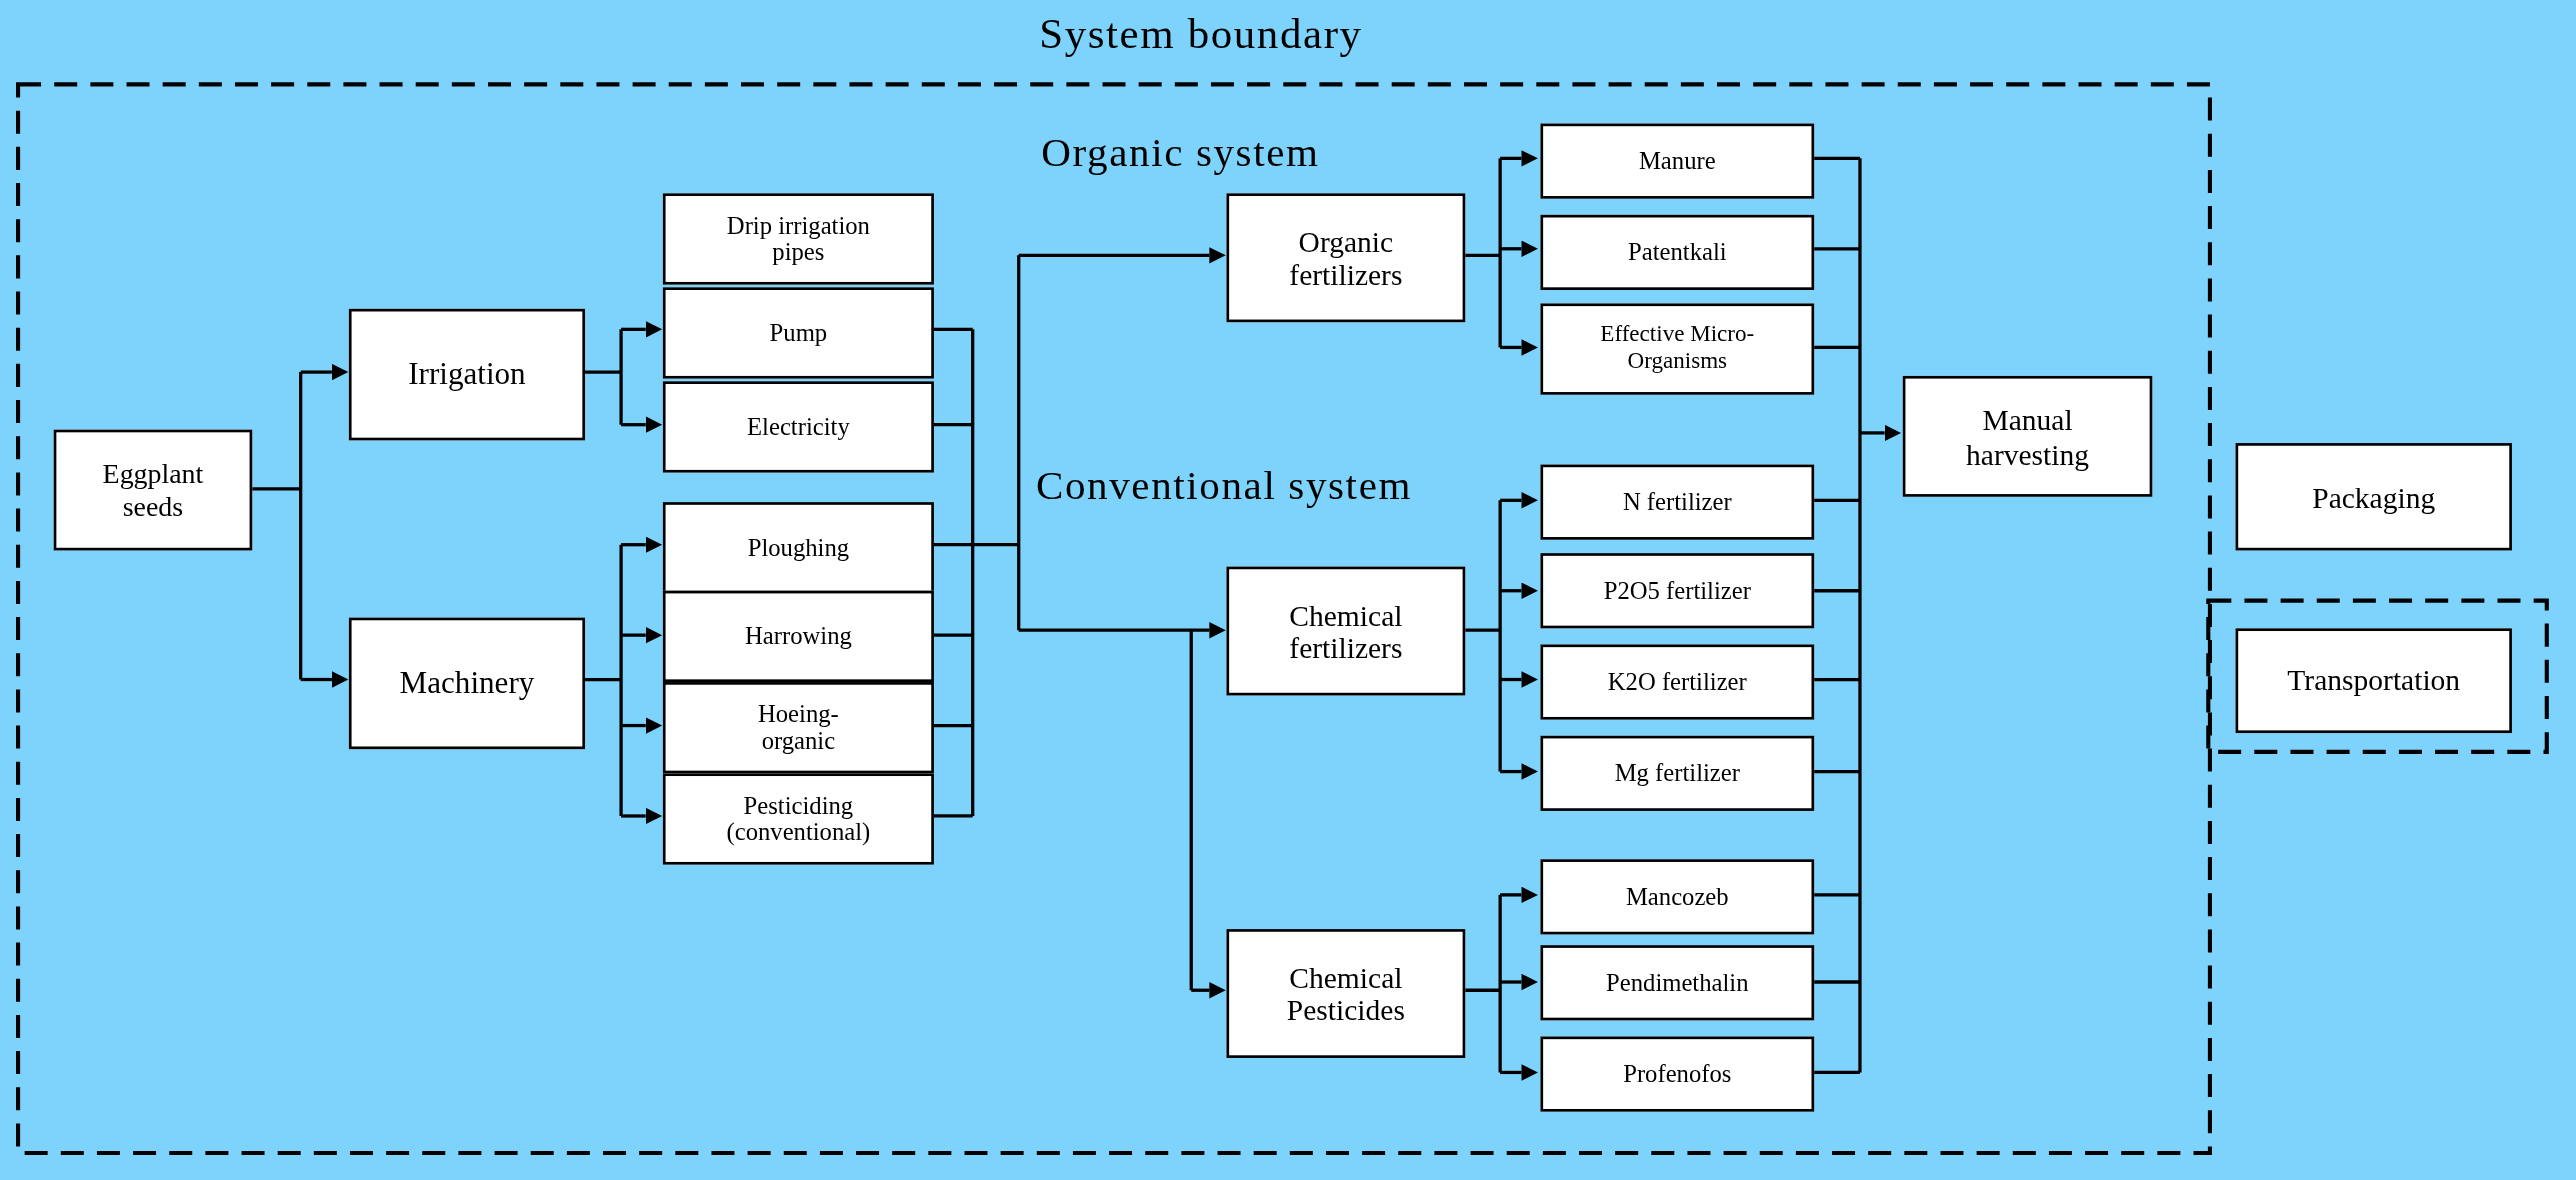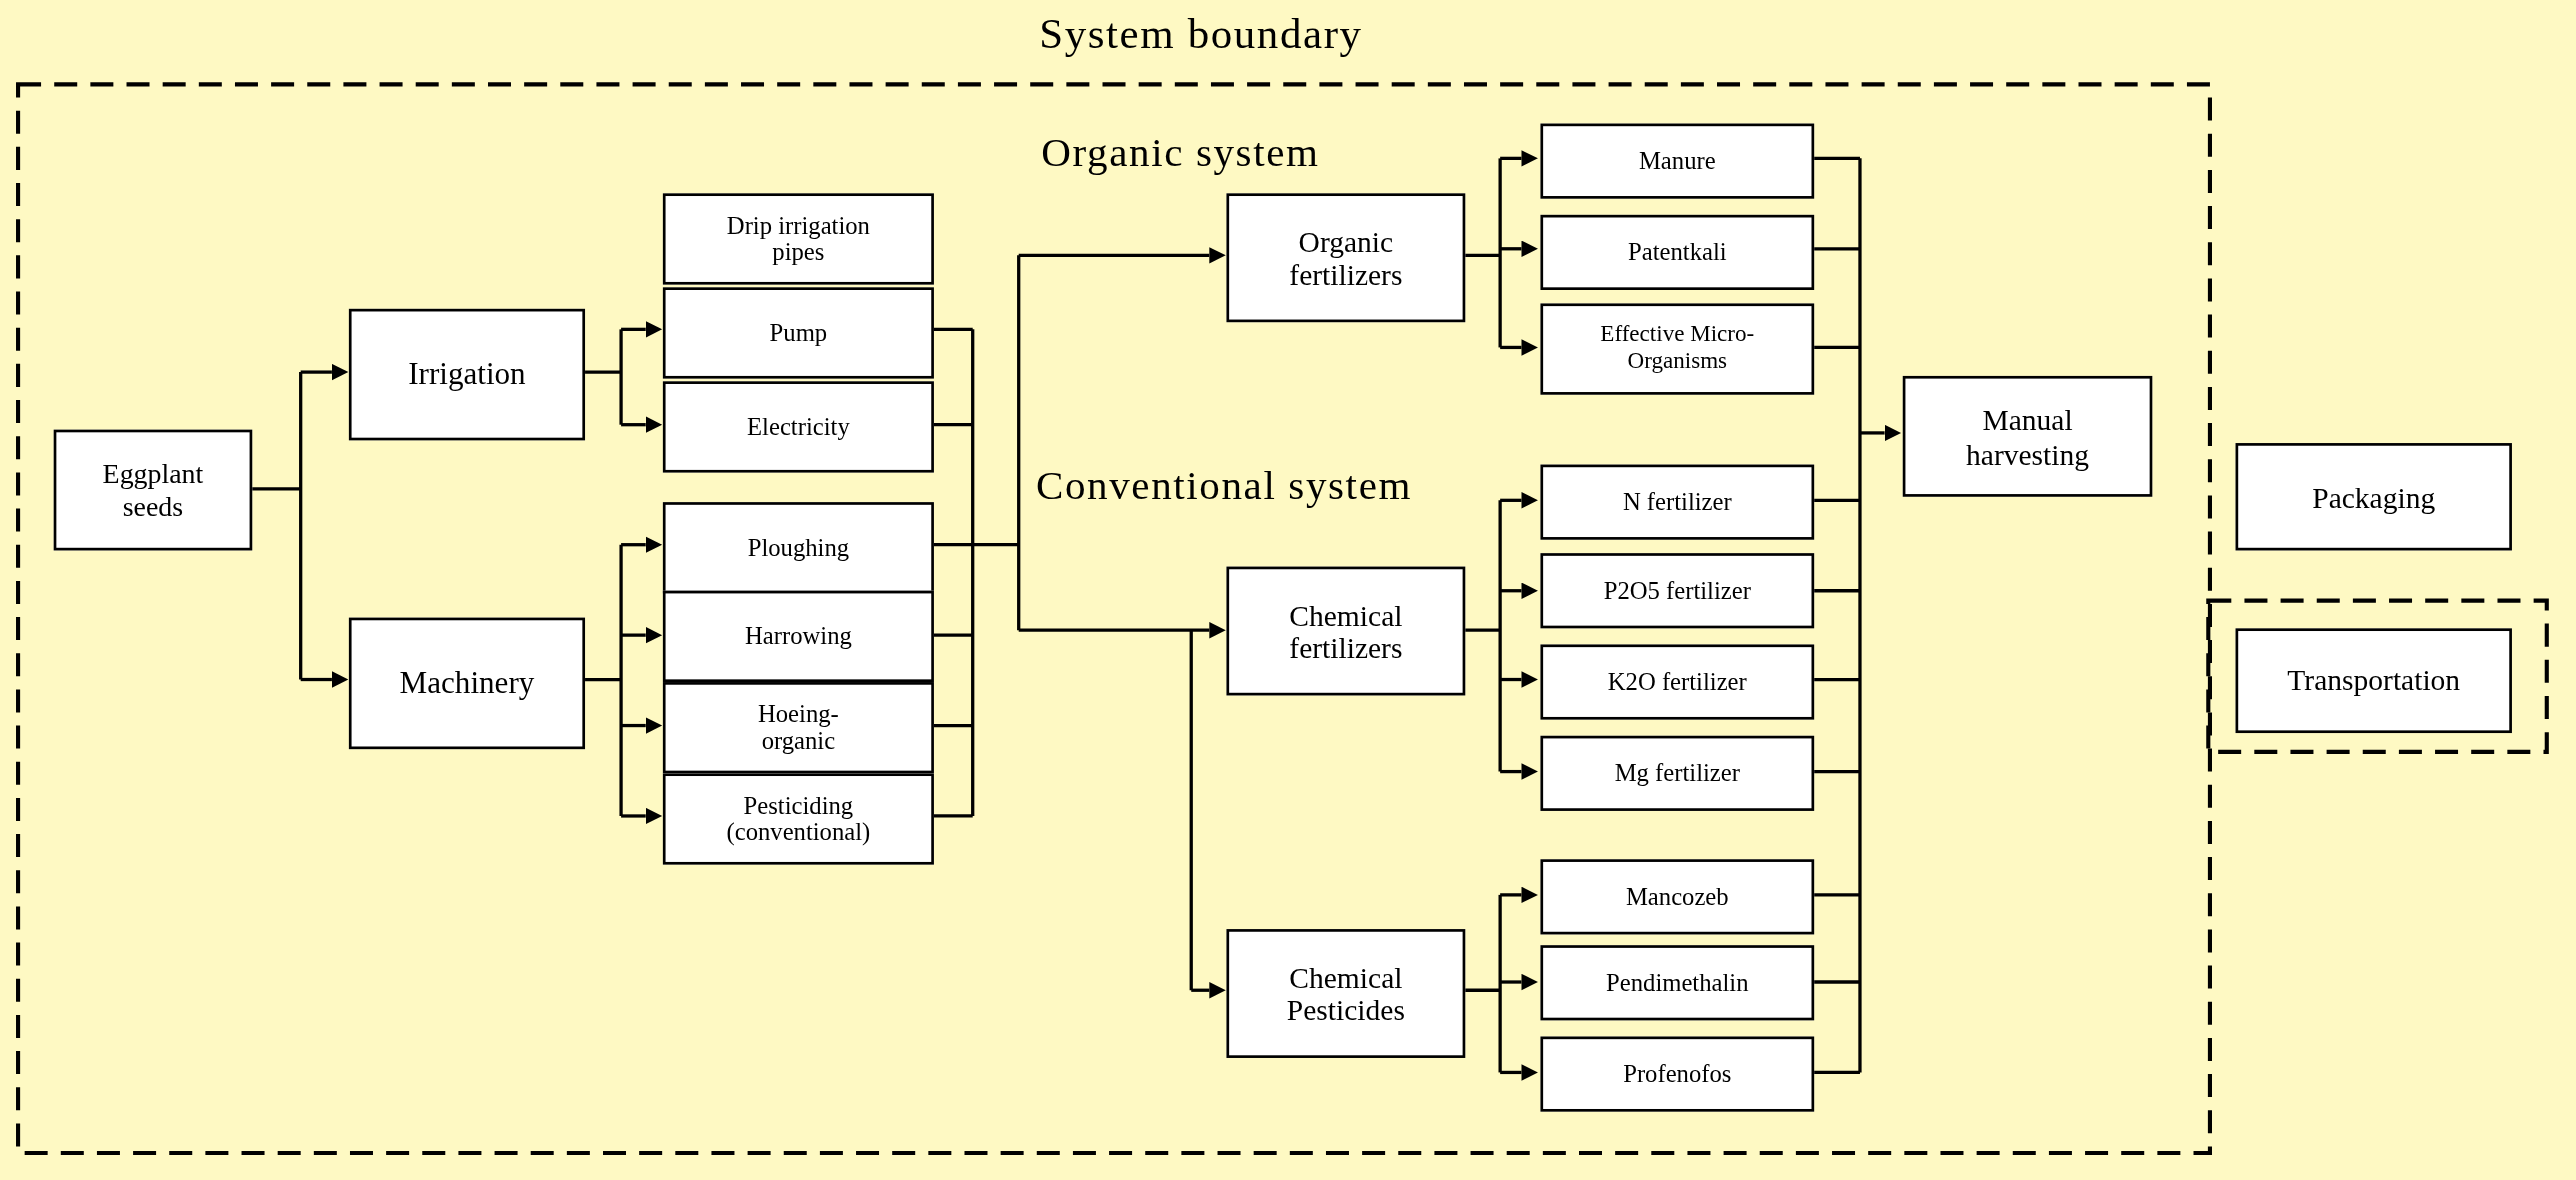--- a/index.html
+++ b/index.html
@@ -1,16 +1,16 @@
 <!DOCTYPE html>
 <html style="font-size:9.8px"><head>
 <meta charset="utf-8">
 <style>
   html,body{margin:0;padding:0;background:#ffffff;}
-  #canvas{position:relative;width:2576px;height:1180px;background:#fef9c3;overflow:hidden;
+  #canvas{position:relative;width:2576px;height:1180px;background:#7dd3fc;overflow:hidden;
           font-family:"Liberation Serif","DejaVu Serif",serif;color:#000;}
   #scale{position:absolute;left:0;top:0;width:960px;height:440px;
          transform:scale(2.6837,2.6852);transform-origin:0 0;}
   #wires{position:absolute;left:0;top:0;width:960px;height:440px;}
   .wire{stroke:#000;stroke-width:2;fill:none;}
   .dashrect{stroke:#000;stroke-width:2.5;fill:none;stroke-dasharray:14 8;}
   .title{position:absolute;left:331px;top:3.7px;width:233px;text-align:center;
          font-size:16px;letter-spacing:0.6px;}
   .seclabel{position:absolute;font-size:15.3px;letter-spacing:0.6px;white-space:nowrap;}
   #lbl-organic{left:388px;top:48px;}

